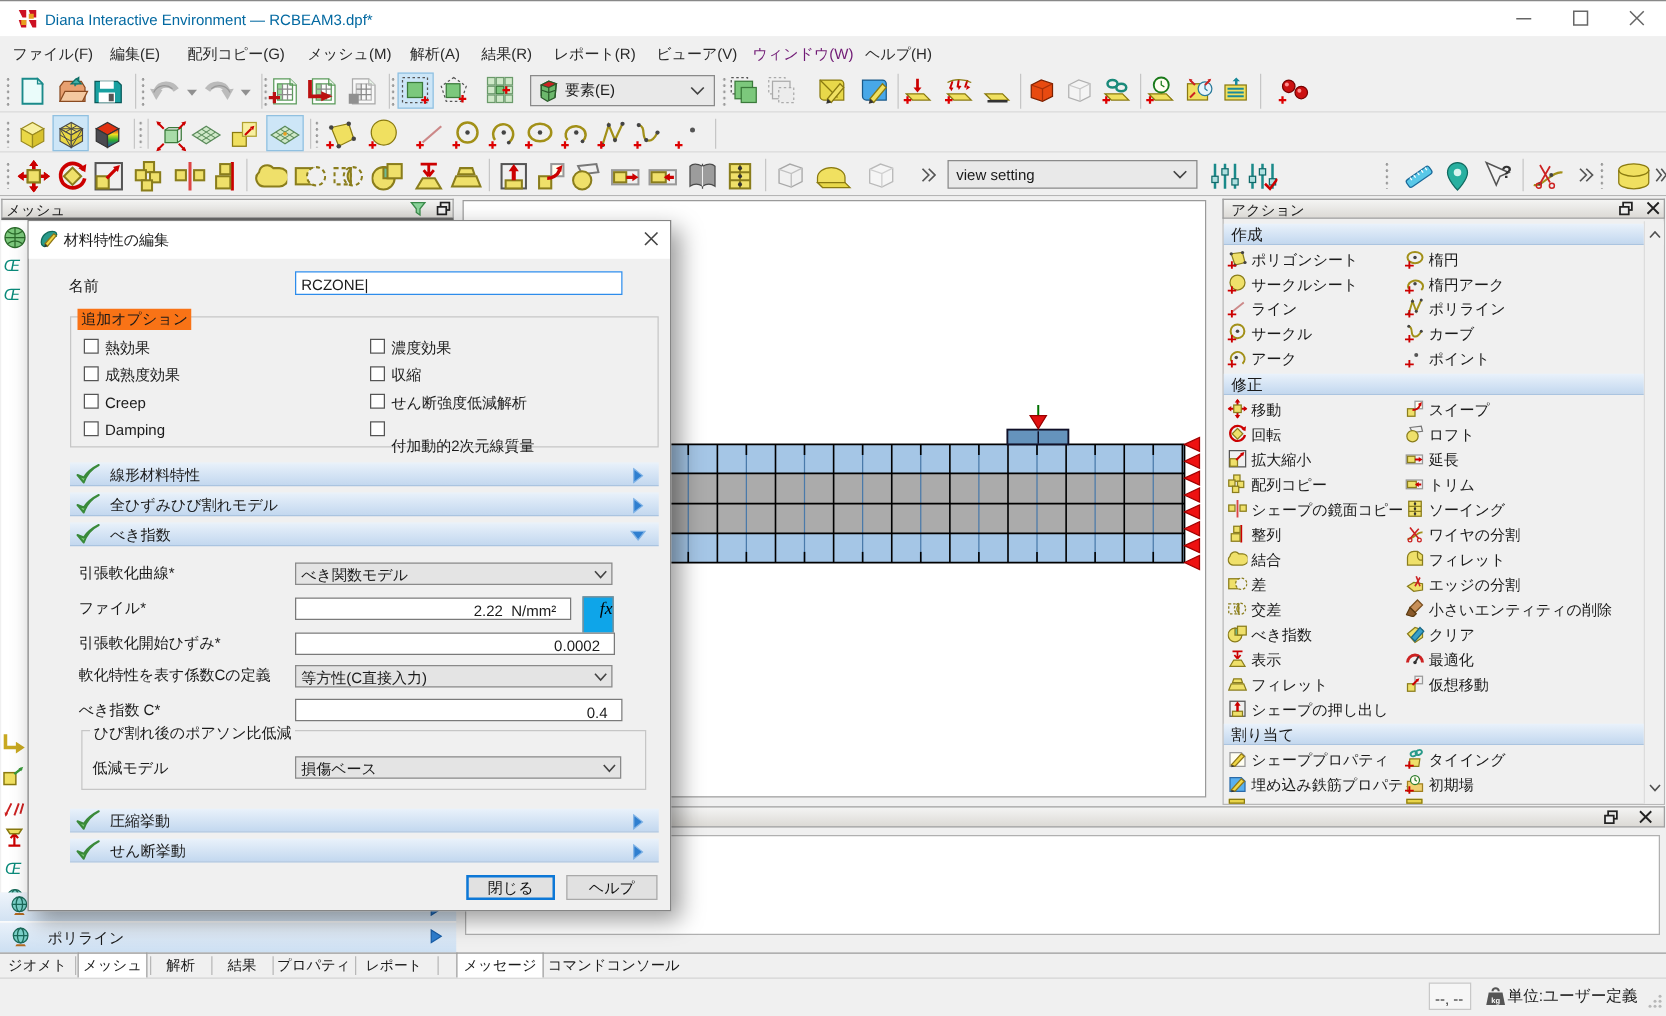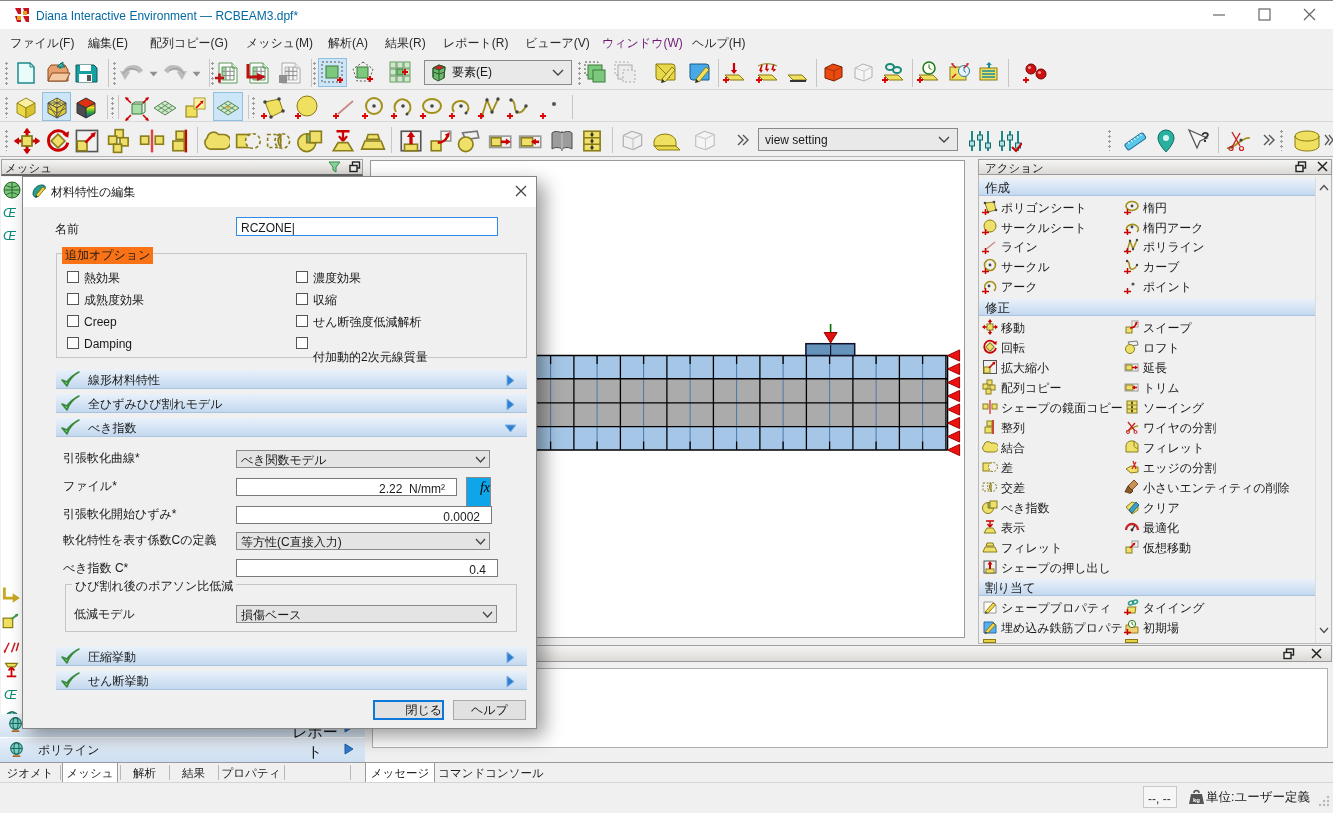--- a/index.html
+++ b/index.html
@@ -1020,21 +1020,21 @@
 <div class="txt" style="left:38px;top:744px">ポリライン</div>
 <svg class="abs" style="left:344px;top:743px" width="10" height="12">
     <path d="M1 1l8 5-8 5z" fill="#2f7fd0" stroke="#1a5fa8"></path>
   </svg>
 <div class="abs" style="left:0;top:762px;width:1333px;height:1px;background:#9a9a9a"></div>
 <div class="tab" style="left:2px;width:56px;top:763px;font-size:11.5px">ジオメトリ</div>
 <div class="tab tabact" style="left:62px;width:56px;top:762px;font-size:11.5px">メッシュ</div>
 <div class="tab" style="left:122px;width:45px;top:763px;font-size:11.5px">解析</div>
 <div class="tab" style="left:171px;width:45px;top:763px;font-size:11.5px">結果</div>
 <div class="tab" style="left:220px;width:62px;top:763px;font-size:11.5px">プロパティ</div>
-<div class="tab" style="left:286px;width:58px;top:722px;font-size:15px">レポート</div>
+<div class="tab" style="left:286px;width:58px;top:763px;font-size:11px">レポート</div>
 <div class="tab tabact" style="left:365px;width:70px;top:762px;font-size:11.5px">メッセージ</div>
 <div class="tab" style="left:436px;width:110px;top:763px;font-size:11.5px">コマンドコンソール</div>
 <div class="abs" style="left:60px;top:765px;width:1px;height:15px;background:#b8b8b8"></div>
 <div class="abs" style="left:120px;top:765px;width:1px;height:15px;background:#b8b8b8"></div>
 <div class="abs" style="left:169px;top:765px;width:1px;height:15px;background:#b8b8b8"></div>
 <div class="abs" style="left:218px;top:765px;width:1px;height:15px;background:#b8b8b8"></div>
 <div class="abs" style="left:284px;top:765px;width:1px;height:15px;background:#b8b8b8"></div>
 <div class="abs" style="left:350px;top:765px;width:1px;height:15px;background:#b8b8b8"></div>
 <div class="abs" style="left:0;top:782px;width:1333px;height:31px;background:#f0f0f0;border-top:1px solid #d4d4d4"></div>
 <div class="abs" style="left:1143px;top:786px;width:34px;height:22px;background:#f6f6f6;border:1px solid #c8c8c8"></div>
@@ -1150,13 +1150,13 @@
     <path d="M1 1l7 5.5L1 12z" fill="#2f7fd0" stroke="#7fb2e5"></path>
   </svg>
 <div class="bluebar" style="z-index:11;left:56px;top:671px;width:471px;height:19px"></div>
 <svg class="abs" style="z-index:11;left:60px;top:672px" width="21" height="17" viewBox="0 0 21 17">
     <path d="M2 9l5 6C9 9 13 4 19 1 13 4 9 8 7 11z" fill="#7ed07a" stroke="#3a8a3a" stroke-width="1.6" stroke-linejoin="round"></path>
   </svg>
 <div class="txt" style="z-index:11;left:88px;top:675px">せん断挙動</div>
 <svg class="abs" style="z-index:11;left:506px;top:675px" width="9" height="13">
     <path d="M1 1l7 5.5L1 12z" fill="#2f7fd0" stroke="#7fb2e5"></path>
   </svg>
-<div class="abs" style="z-index:11;left:373px;top:700px;width:71px;height:20px;background:#e1e1e1;border:2px solid #0d78d7;font-size:12px;text-align:right;line-height:17px;color:#111">閉じる</div>
+<div class="abs" style="z-index:11;left:373px;top:700px;width:71px;height:20px;background:#e1e1e1;border:2px solid #0d78d7;font-size:12px;text-align:center;line-height:17px;color:#111">閉じる</div>
 <div class="abs" style="z-index:11;left:453px;top:700px;width:73px;height:20px;background:#e1e1e1;border:1px solid #a9a9a9;font-size:12px;text-align:center;line-height:19px;color:#111">ヘルプ</div>
 </body></html>

